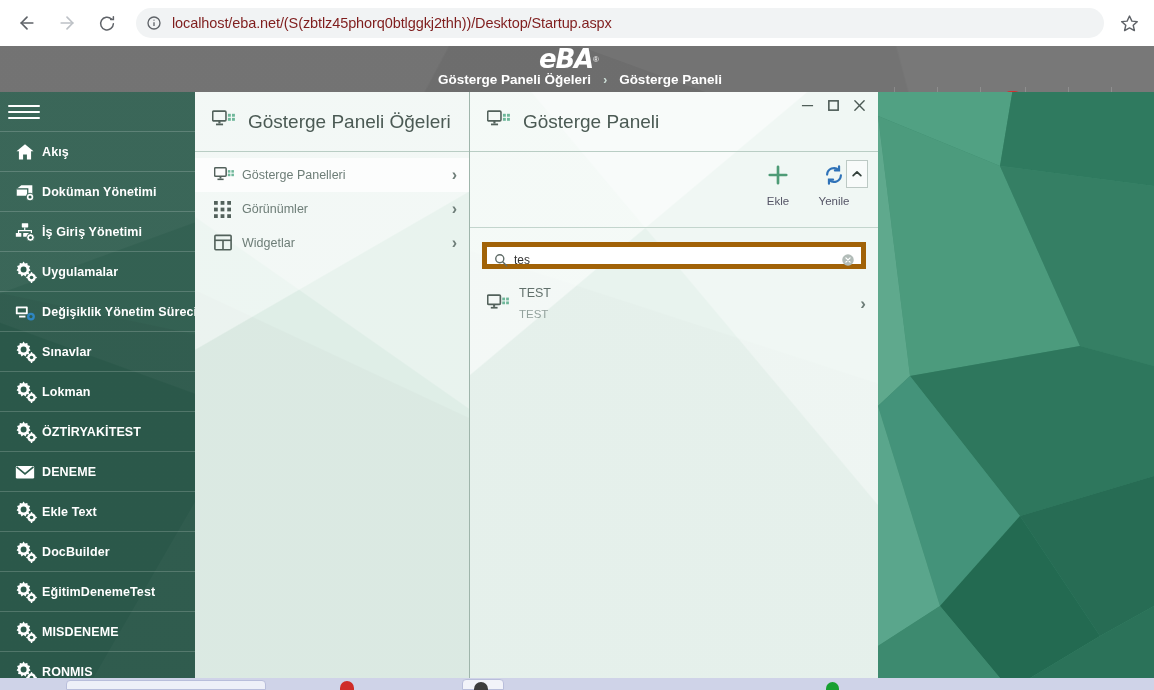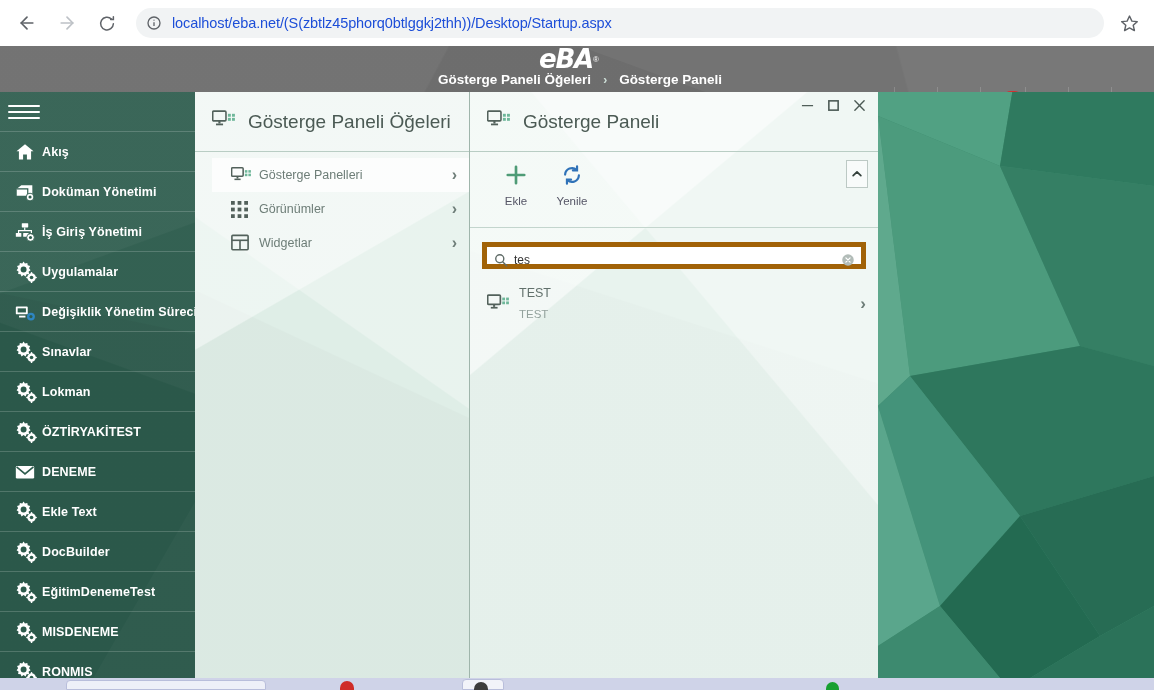--- a/index.html
+++ b/index.html
@@ -22,21 +22,21 @@
   }
   .nav-btn:first-child { margin-left:12px; }
   .nav-btn svg { display:block; }
   .omnibox {
     margin-left:14px; margin-right:8px; flex:1 1 auto; height:30px;
     background:#f1f3f4; border-radius:15px;
     display:flex; align-items:center; padding:0 10px;
   }
   .omnibox .info-ic { flex:0 0 auto; margin-right:10px; color:#5f6368; }
   .omnibox .url {
-    font-size:14.5px; color:#1d4ed8; white-space:nowrap; overflow:hidden;
+    font-size:14.5px; color:#7f1d1d; white-space:nowrap; overflow:hidden;
     text-overflow:ellipsis; letter-spacing:-0.1px;
   }
   .star-btn {
     width:34px; height:34px; margin-right:8px; flex:0 0 auto;
     display:flex; align-items:center; justify-content:center; color:#5f6368;
   }
 
   
   .page {
     position:absolute; left:0; top:46px; width:1154px; height:644px;
@@ -146,21 +146,21 @@
       linear-gradient(25deg, rgba(0,0,0,.018) 0 55%, transparent 55.2%);
     pointer-events:none;
   }
   .mid-head {
     height:60px; display:flex; align-items:center; gap:13px; padding-left:17px;
     position:relative; z-index:2; border-bottom:1px solid #b9cdc4;
   }
   .mid-head .ttl { font-size:19px; color:#4b5a54; font-weight:normal; }
   .mp-list { position:relative; z-index:2; padding-top:6px; }
   .mp-row {
-    height:34px; display:flex; align-items:center; padding:0 12px 0 19px;margin-left:17px;
+    height:34px; display:flex; align-items:center; padding:0 12px 0 19px;
   }
   .mp-row.sel { background:rgba(255,255,255,.72); }
   .mp-row .ic { width:28px; flex:0 0 28px; display:flex; align-items:center; }
   .mp-row .lbl { font-size:12.5px; color:#6d7d77; flex:1 1 auto; }
   .mp-row .chev { color:#6e7d78; font-size:16px; font-weight:bold; line-height:1; }
 
   
   .right-panel {
     position:absolute; left:470px; top:46px; width:408px; height:598px;
     background:#e8f3ee; z-index:10; overflow:hidden;
@@ -181,21 +181,21 @@
     width:26px; height:26px; display:flex; align-items:center;
     justify-content:center; color:#4c5a55;
   }
   .rp-head {
     height:60px; display:flex; align-items:center; gap:13px; padding-left:17px;
     position:relative; z-index:2; border-bottom:1px solid #b9cdc4;
   }
   .rp-head .ttl { font-size:19px; color:#4b5a54; }
   .ribbon {
     position:relative; z-index:2; height:76px; display:flex; align-items:flex-start;
-    padding:12px 8px 0 18px; border-bottom:1px solid #c3d5cd;
+    padding:12px 16px 0 18px; border-bottom:1px solid #c3d5cd;justify-content:flex-end;
   }
   .rib-btn {
     width:56px; display:flex; flex-direction:column; align-items:center; gap:9px;
   }
   .rib-btn .lbl { font-size:11.5px; color:#556; }
   .collapse-btn {
     position:absolute; right:10px; top:8px; width:22px; height:28px;
     border:1px solid #bcc9c4; background:rgba(255,255,255,.55);
     display:flex; align-items:center; justify-content:center; z-index:6;
   }

